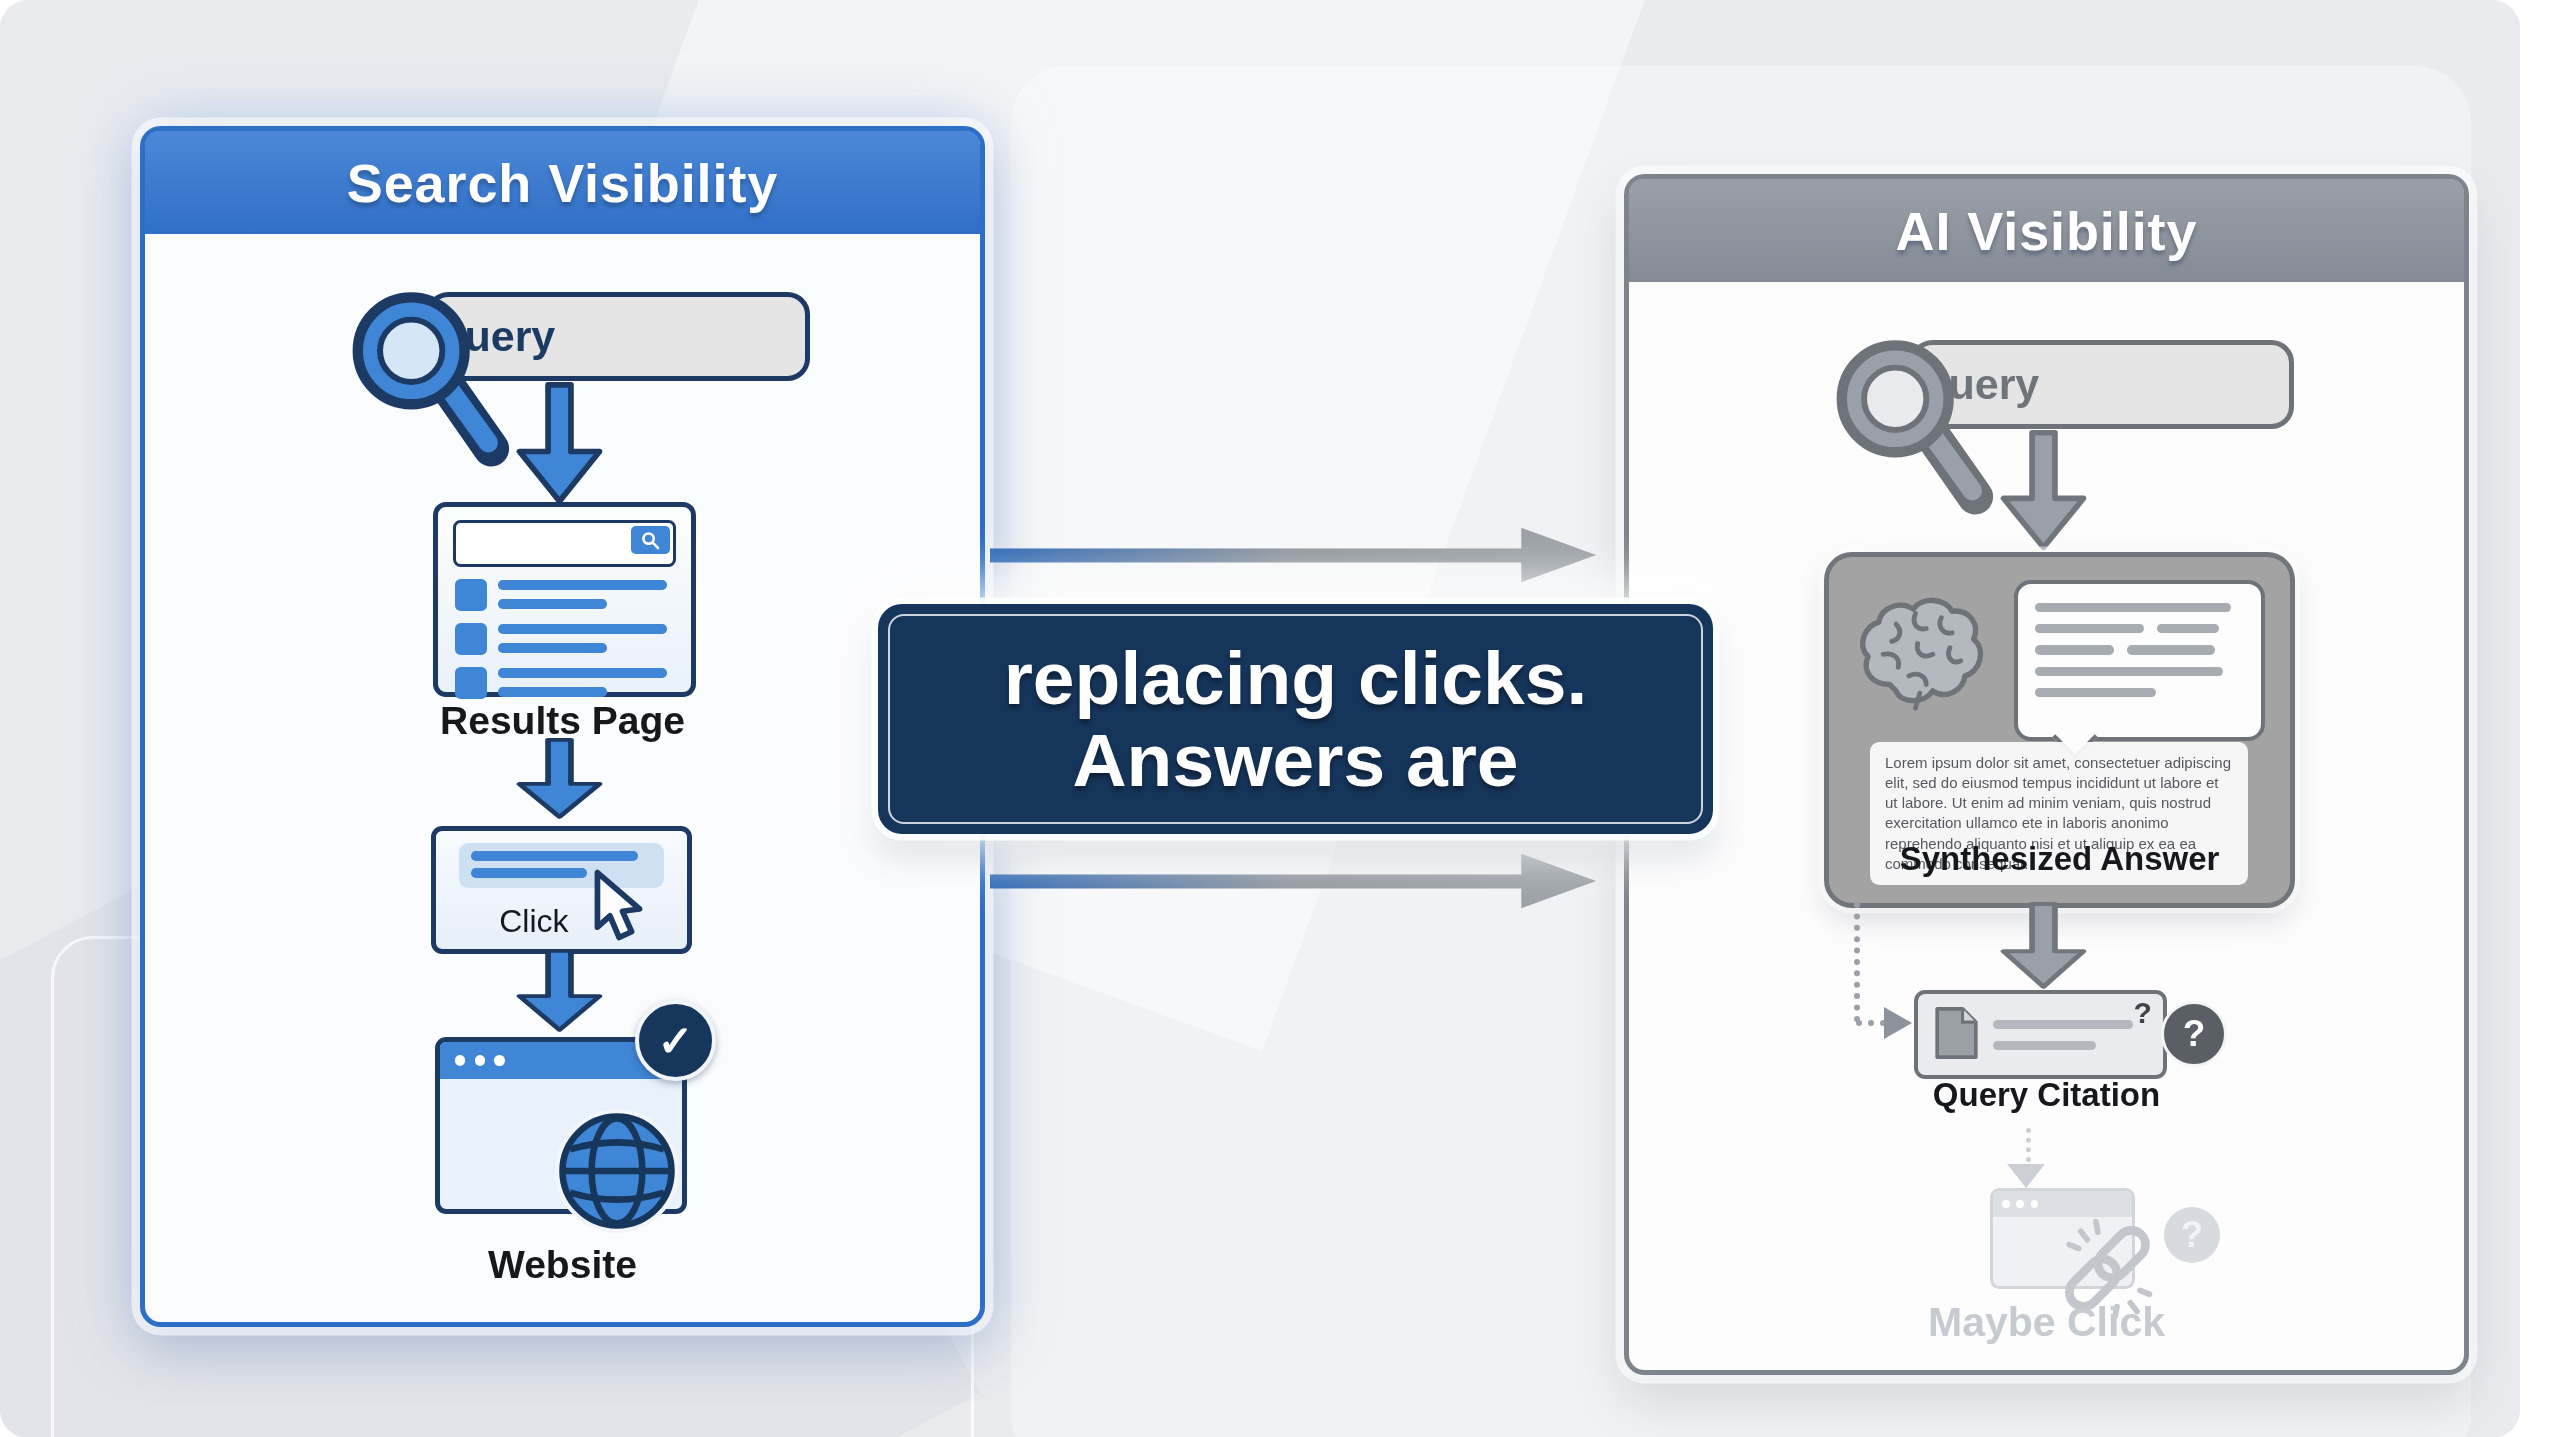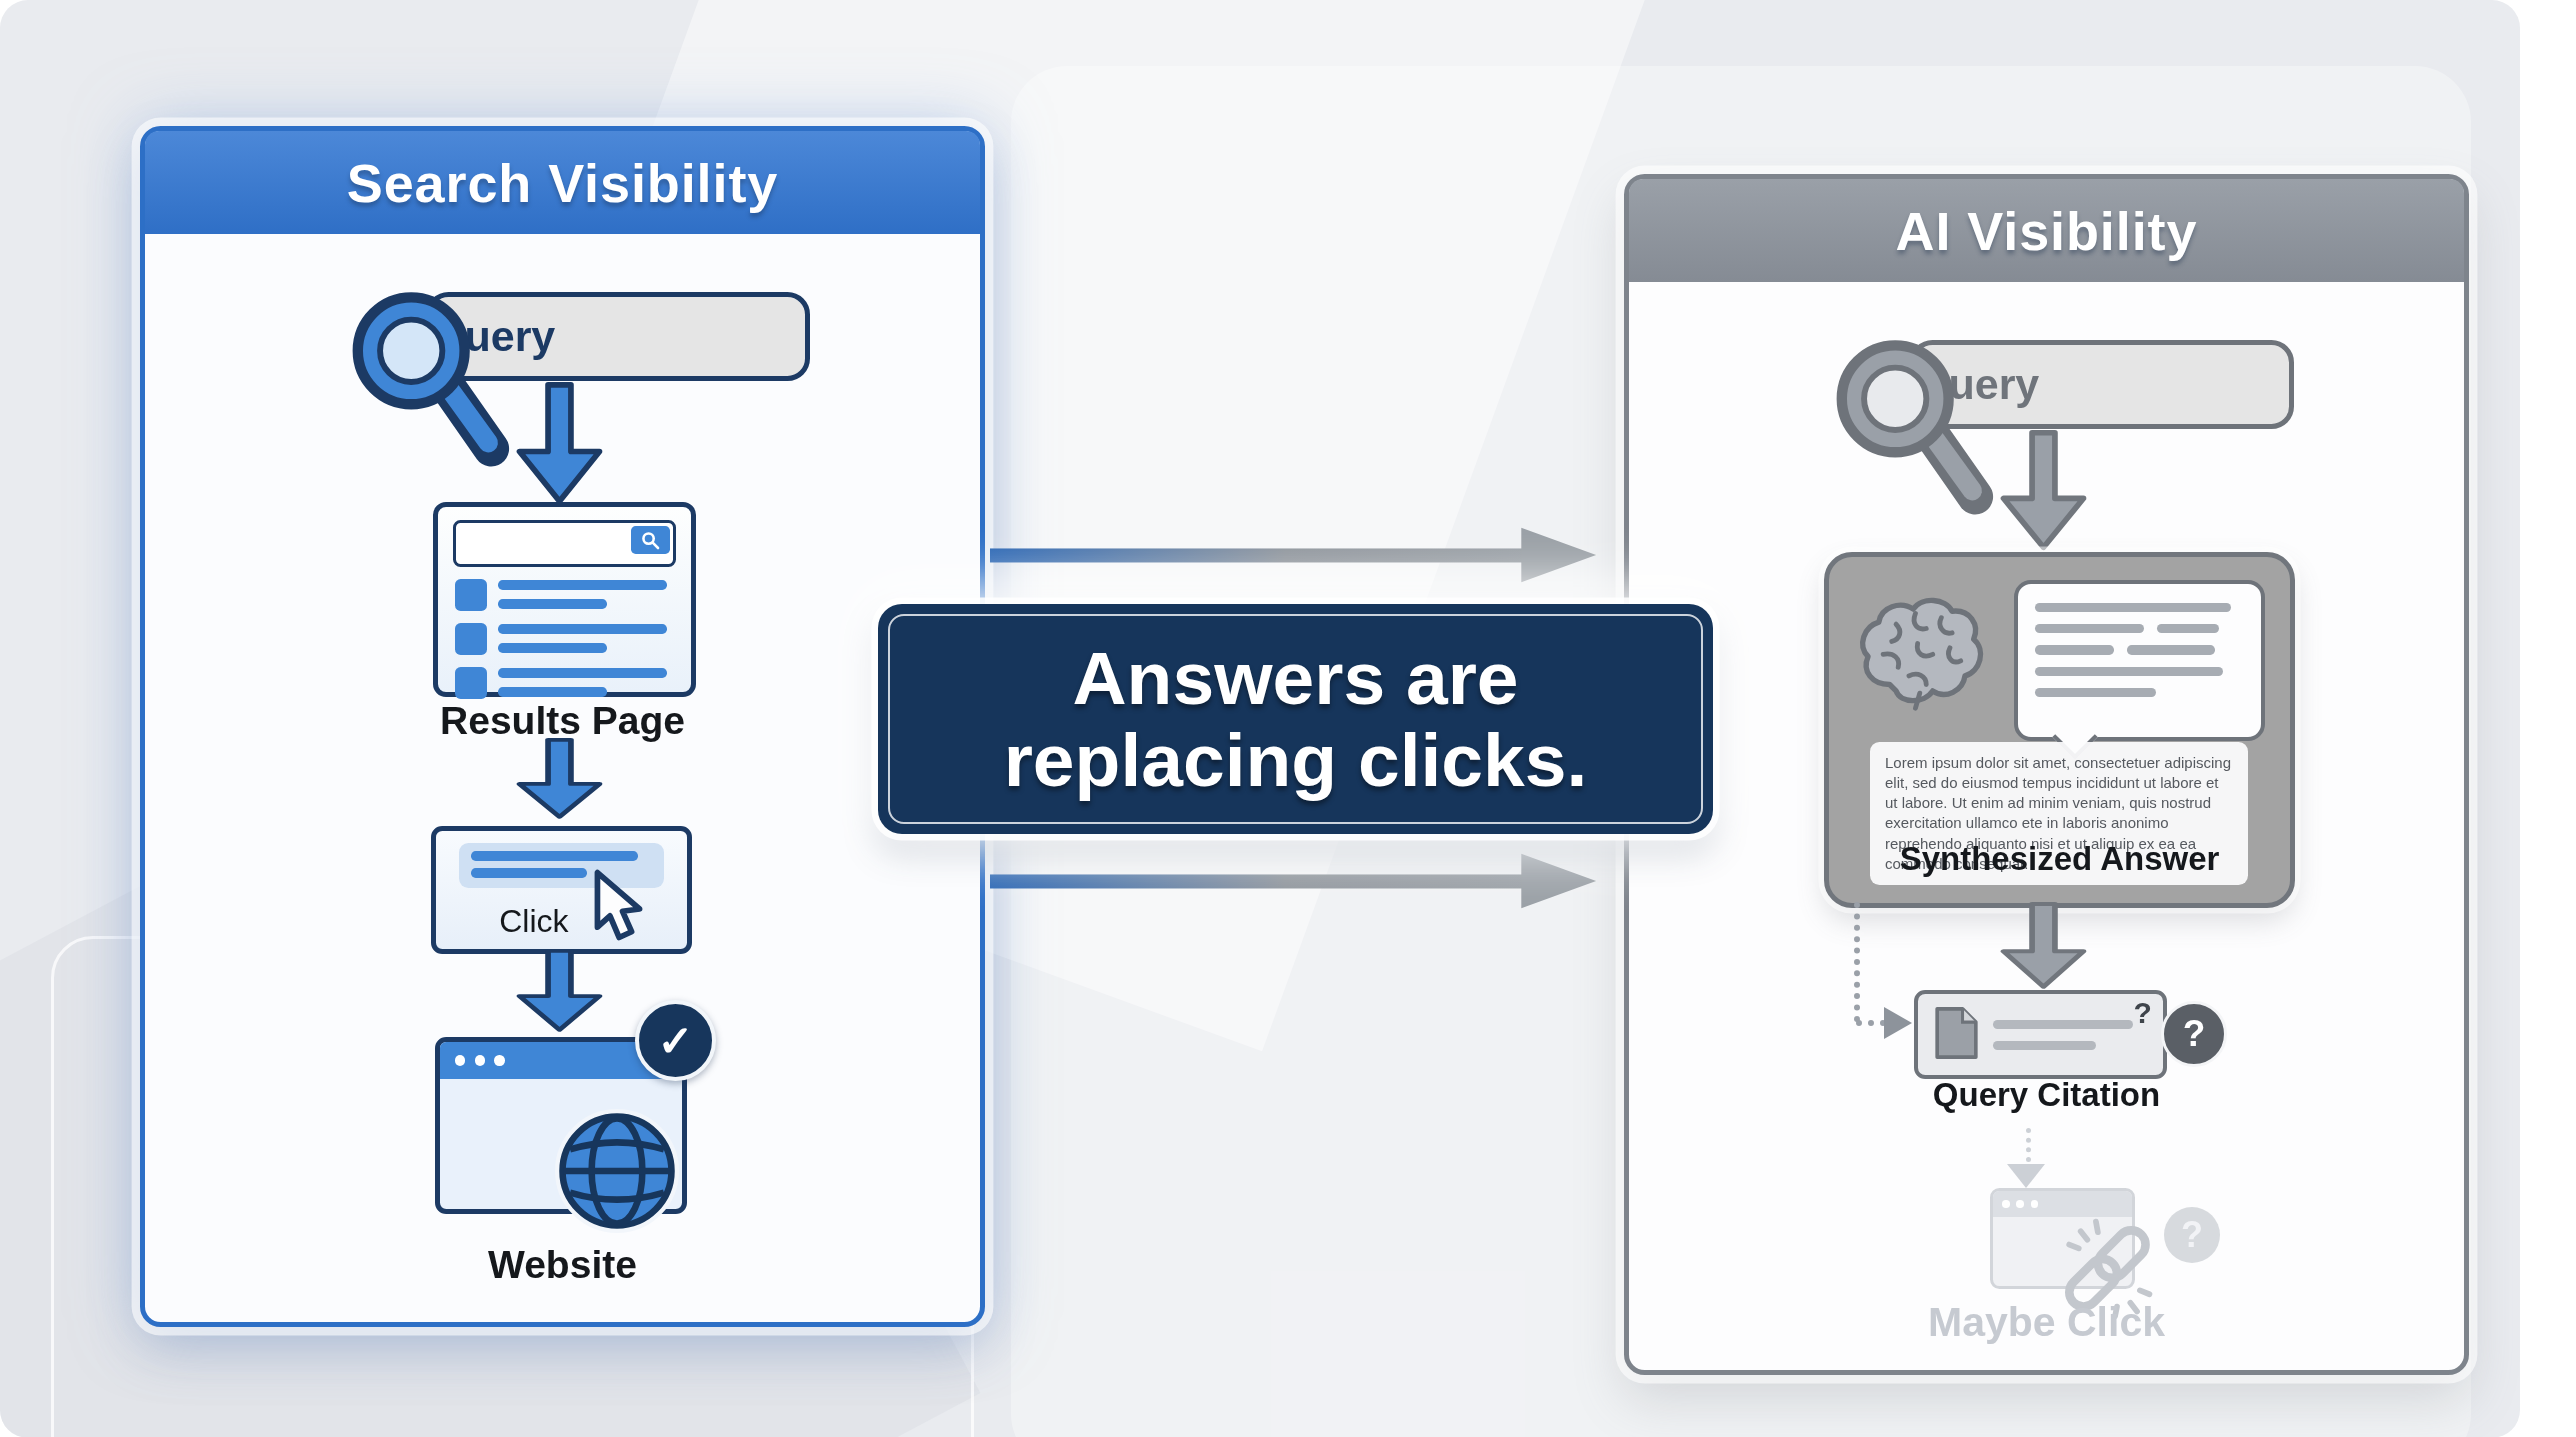--- a/index.html
+++ b/index.html
@@ -208,22 +208,22 @@
           <stop offset="0.55" stop-color="#8f959c"></stop>
           <stop offset="1" stop-color="#9aa0a6"></stop>
     </linearGradient>
       </defs>
     <rect x="0" y="28" width="575" height="15" fill="url(#grad-b)"></rect>
     <polygon points="568,6 568,64 648,35" fill="#9aa0a6"></polygon>
   </svg>
 
   <div class="tagline">
     <div class="tagline-inner">
+      <div class="tagline-line">replacing clicks.</div>
       <div class="tagline-line">Answers are</div>
-      <div class="tagline-line">replacing clicks.</div>
     </div>
   </div>
 
   <div class="panel right">
     <div class="panel-header">
       <span class="panel-title">AI Visibility</span>
     </div>
 
     <div class="query-pill gray" style="left:281px;top:161px;width:374px;height:79px;">
       <span class="query-text gray">Query</span>

